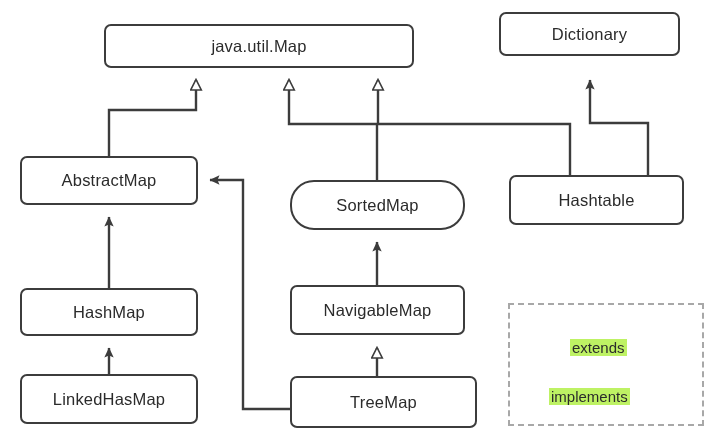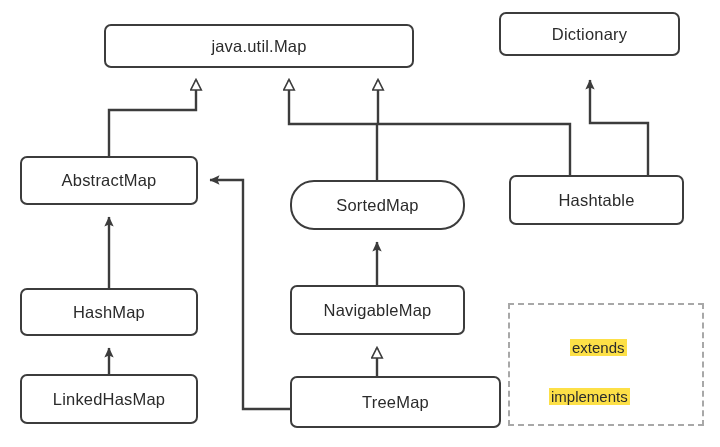--- a/index.html
+++ b/index.html
@@ -44,21 +44,21 @@
     position: absolute;
     box-sizing: border-box;
     border: 2px dashed #a8a8a8;
     background: #ffffff;
     z-index: 2;
   }
   .legend-label {
     position: absolute;
     font-size: 15px;
     color: #2b2b2b;
-    background: #fde047;
+    background: #bef264;
     padding: 0 2px;
     z-index: 4;
     white-space: nowrap;
   }
 </style>
 </head>
 <body>
 
 <div id="diagram-root">
 
@@ -128,17 +128,17 @@
   </div>
 
   <div class="node" style="left:290px; top:285px; width:175px; height:50px;">
     <span>NavigableMap</span>
   </div>
 
   <div class="node" style="left:20px; top:374px; width:178px; height:50px;">
     <span>LinkedHasMap</span>
   </div>
 
-  <div class="node" style="left:290px; top:376px; width:211px; height:52px;">
+  <div class="node" style="left:290px; top:376px; width:187px; height:52px;">
     <span>TreeMap</span>
   </div>
 
 </div>
 
 </body></html>

